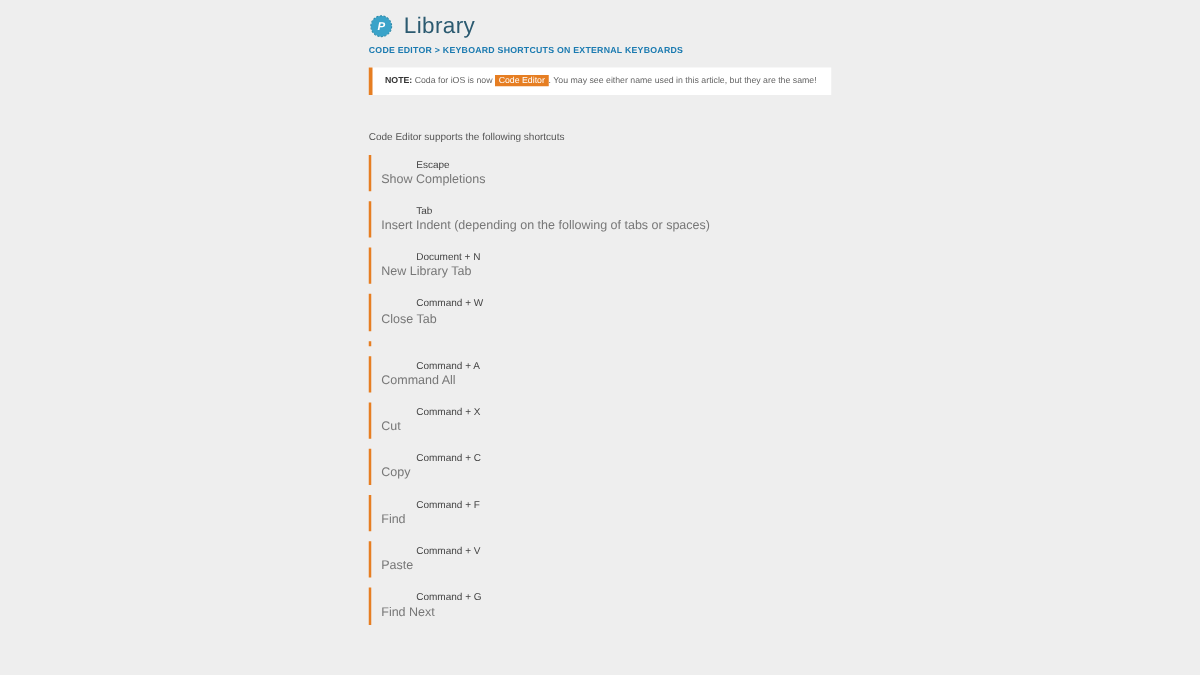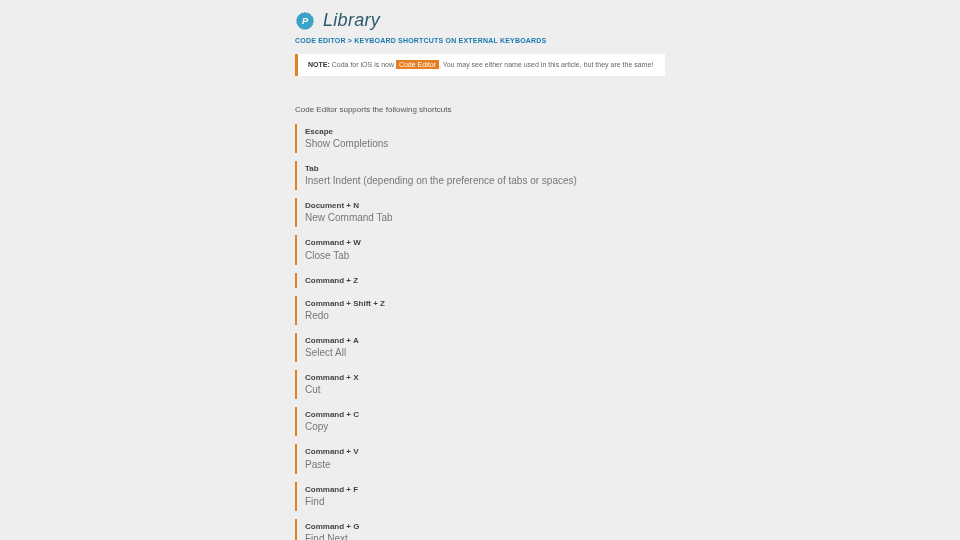--- a/index.html
+++ b/index.html
@@ -26,21 +26,20 @@
     display: flex;
     align-items: center;
     justify-content: center;
   }
   .logo svg { width: 20px; height: 20px; }
   .library-title {
     font-size: 18px;
     font-weight: 300;
     color: #2b5a70;
     letter-spacing: 0.3px;
-    font-style: italic;
   }
   .breadcrumb {
     font-size: 7px;
     font-weight: 700;
     color: #1a7ab0;
     text-transform: uppercase;
     letter-spacing: 0.2px;
     margin-bottom: 10px;
   }
   .breadcrumb a { color: #1a7ab0; text-decoration: none; }
@@ -66,23 +65,24 @@
     margin-bottom: 10px;
     margin-top: 29px;
   }
   .shortcut {
     border-left: 2px solid #e67e22;
     padding: 2px 0 2px 8px;
     margin-bottom: 8px;
   }
   .shortcut .keys {
     font-size: 8px;
-    font-weight: 700;
+    font-weight: 400;
     color: #444;
     line-height: 1.4;
+    margin-left: 28px;
   }
   .shortcut .desc {
     font-size: 10px;
     color: #777;
     line-height: 1.4;
   }
 </style>
 </head>
 <body>
 
@@ -109,56 +109,51 @@
 
   <div class="intro">Code Editor supports the following shortcuts</div>
 
   <div id="shortcuts-container">
       <div class="shortcut">
         <div class="keys">Escape</div>
         <div class="desc">Show Completions</div>
       </div>
       <div class="shortcut">
         <div class="keys">Tab</div>
-        <div class="desc">Insert Indent (depending on the preference of tabs or spaces)</div>
+        <div class="desc">Insert Indent (depending on the following of tabs or spaces)</div>
       </div>
       <div class="shortcut">
         <div class="keys">Document + N</div>
-        <div class="desc">New Command Tab</div>
+        <div class="desc">New Library Tab</div>
       </div>
       <div class="shortcut">
         <div class="keys">Command + W</div>
         <div class="desc">Close Tab</div>
       </div>
       <div class="shortcut">
-        <div class="keys">Command + Z</div>
-      </div>
-      <div class="shortcut">
-        <div class="keys">Command + Shift + Z</div>
-        <div class="desc">Redo</div>
       </div>
       <div class="shortcut">
         <div class="keys">Command + A</div>
-        <div class="desc">Select All</div>
+        <div class="desc">Command All</div>
       </div>
       <div class="shortcut">
         <div class="keys">Command + X</div>
         <div class="desc">Cut</div>
       </div>
       <div class="shortcut">
         <div class="keys">Command + C</div>
         <div class="desc">Copy</div>
       </div>
       <div class="shortcut">
+        <div class="keys">Command + F</div>
+        <div class="desc">Find</div>
+      </div>
+      <div class="shortcut">
         <div class="keys">Command + V</div>
         <div class="desc">Paste</div>
-      </div>
-      <div class="shortcut">
-        <div class="keys">Command + F</div>
-        <div class="desc">Find</div>
       </div>
       <div class="shortcut">
         <div class="keys">Command + G</div>
         <div class="desc">Find Next</div>
       </div>
     </div>
 
 </div>
 
 </body></html>

